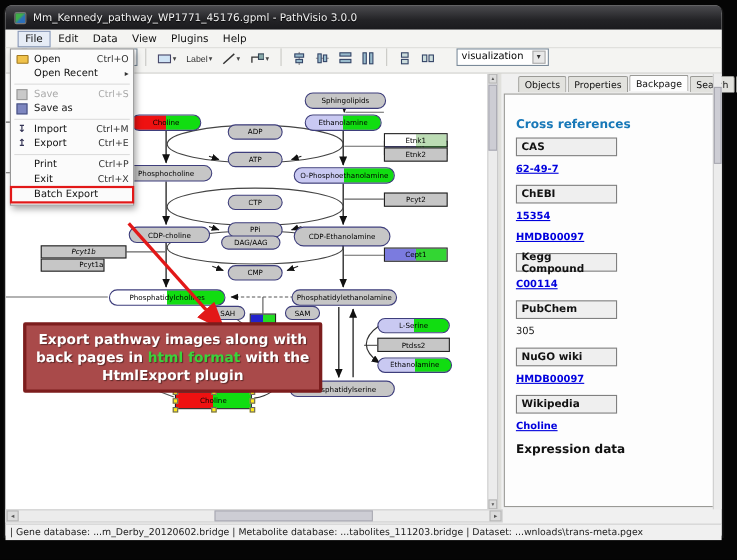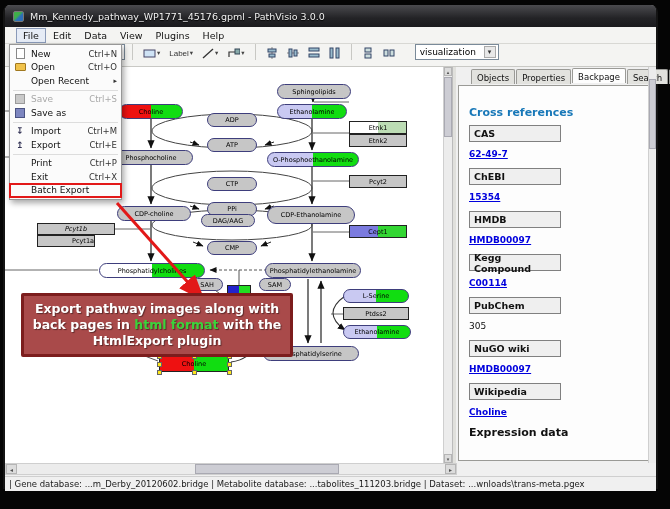--- a/index.html
+++ b/index.html
@@ -376,21 +376,20 @@
           <div id="xref-list">
               <div class="xsec">
                 <div class="xtitle">CAS</div>
                 <div class="xval"><a href="#">62-49-7</a></div>
               </div>
               <div class="xsec">
                 <div class="xtitle">ChEBI</div>
                 <div class="xval"><a href="#">15354</a></div>
               </div>
               <div class="xsec">
-                <div class="xtitle">HMDB</div>
                 <div class="xval"><a href="#">HMDB00097</a></div>
               </div>
               <div class="xsec">
                 <div class="xtitle">Kegg Compound</div>
                 <div class="xval"><a href="#">C00114</a></div>
               </div>
               <div class="xsec">
                 <div class="xtitle">PubChem</div>
                 <div class="xval"><span class="plain">305</span></div>
               </div>
@@ -417,27 +416,20 @@
         <div class="thumb"></div>
         <div class="arr right">▸</div>
       </div>
     </div>
 
     <div class="statusbar">
       <span>| Gene database: ...m_Derby_20120602.bridge | Metabolite database: ...tabolites_111203.bridge | Dataset: ...wnloads\trans-meta.pgex</span>
     </div>
 
     <div class="filemenu" id="file-menu">
-        <div class="fm-row">
-          <span class="fm-ico">
-            <span class="ic-new"></span>
-          </span>
-          <span class="fm-label">New</span>
-          <span class="fm-short">Ctrl+N</span>
-        </div>
         <div class="fm-row">
           <span class="fm-ico">
             <span class="ic-folder"></span>
           </span>
           <span class="fm-label">Open</span>
           <span class="fm-short">Ctrl+O</span>
         </div>
         <div class="fm-row">
           <span class="fm-ico"></span>
           <span class="fm-label">Open Recent</span>

